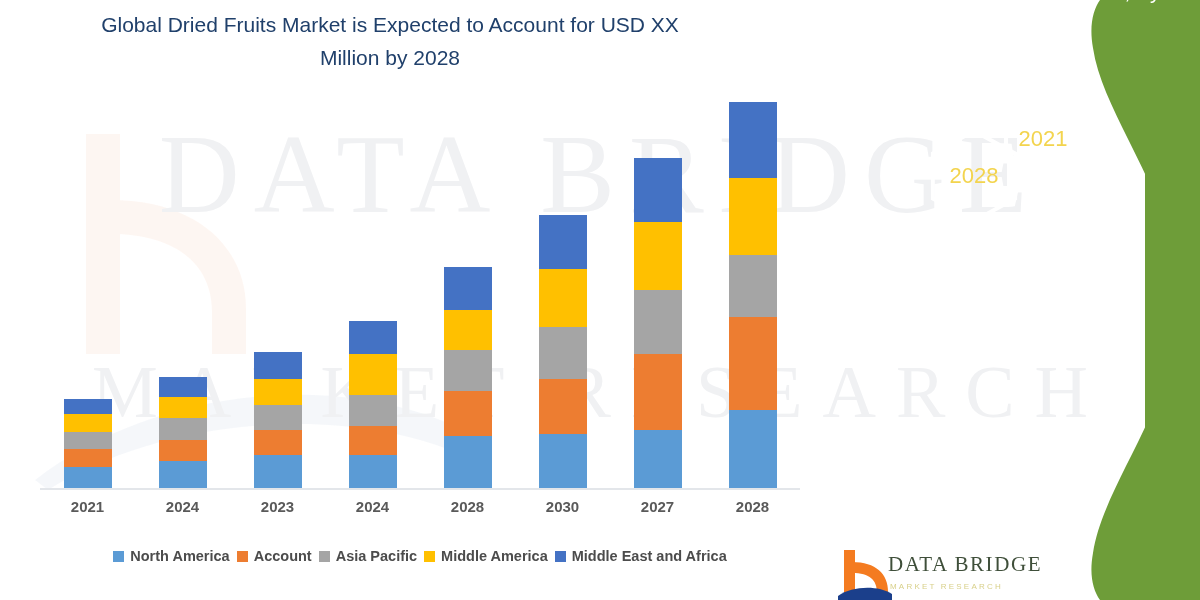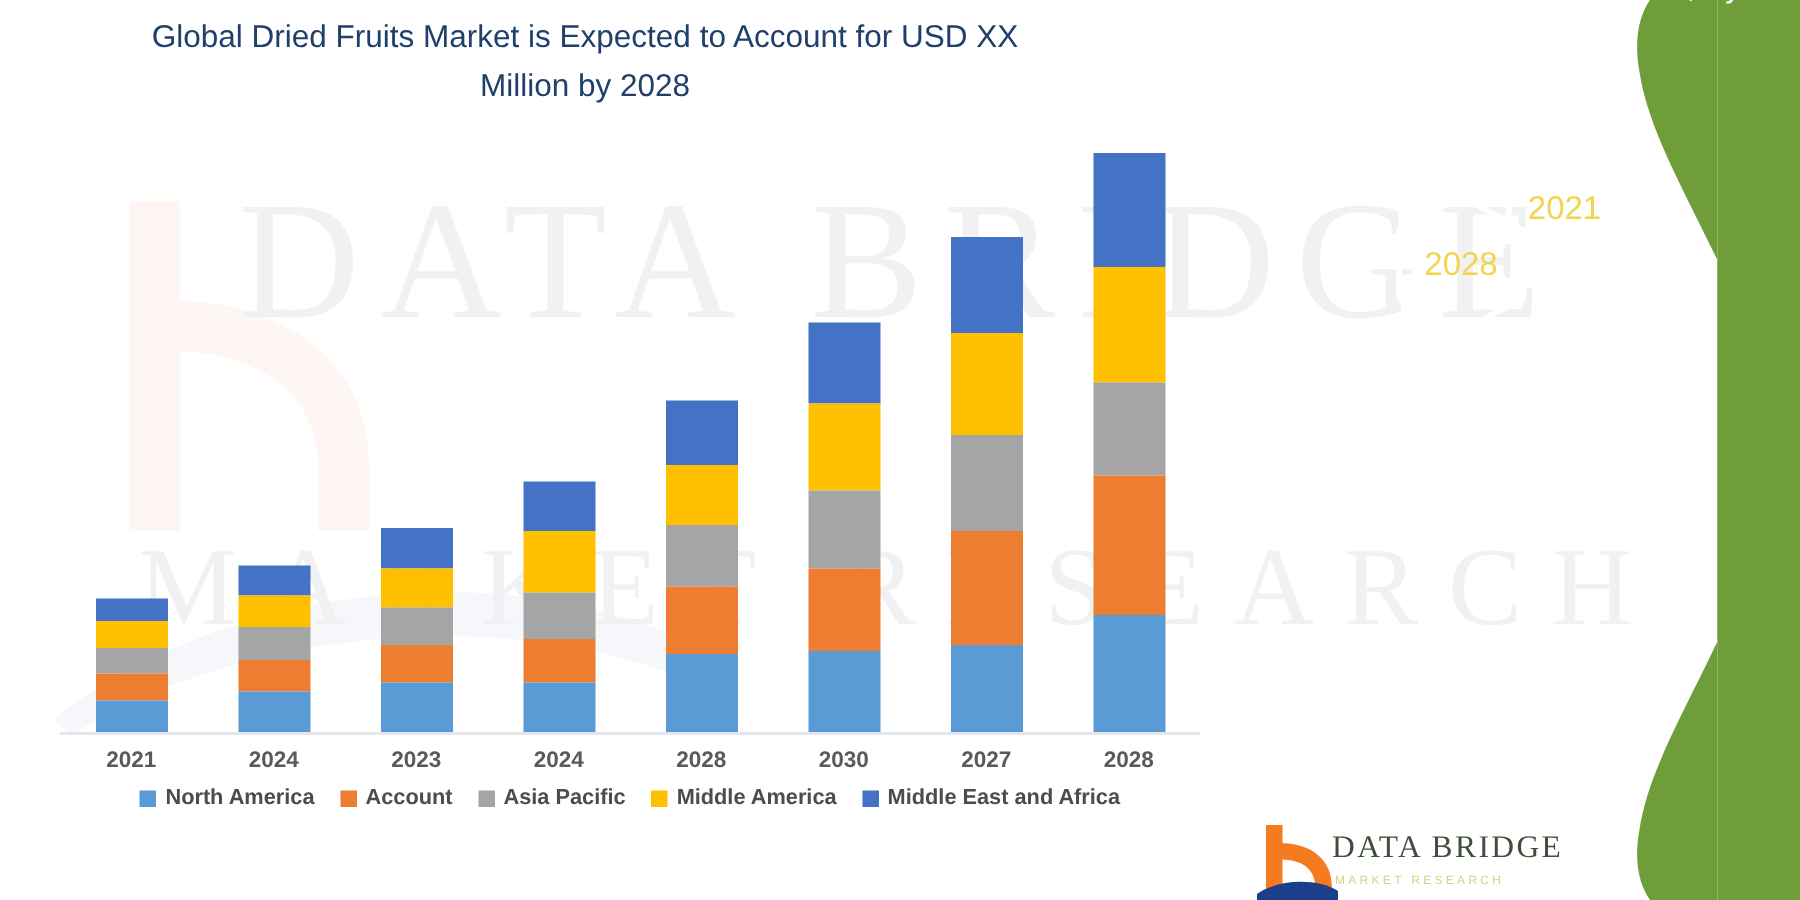--- a/index.html
+++ b/index.html
@@ -73,22 +73,22 @@
   .bars{position:absolute;left:0;bottom:2px;width:760px;height:388px;
         display:flex;align-items:flex-end;}
   .bar-slot{flex:1 1 0;display:flex;flex-direction:column;align-items:center;justify-content:flex-end;height:100%;}
   .bar{width:48px;display:flex;flex-direction:column-reverse;}
   .seg{width:100%;}
 
   .xaxis{position:absolute;left:40px;top:498px;width:760px;display:flex;}
   .xtick{flex:1 1 0;text-align:center;color:#5a5a5a;font-size:15px;font-weight:700;}
 
   .legend{
-    position:absolute;left:40px;top:524px;width:760px;
-    display:flex;align-items:center;justify-content:center;gap:17px;
+    position:absolute;left:40px;top:548px;width:760px;
+    display:flex;align-items:center;justify-content:center;gap:7px;
   }
   .legend-item{display:flex;align-items:center;gap:6px;}
   .legend-swatch{width:11px;height:11px;display:inline-block;}
   .legend-label{color:#4c4c4c;font-size:14.5px;font-weight:700;white-space:nowrap;}
 </style>
 </head>
 <body>
 
 <div id="stage">
 

